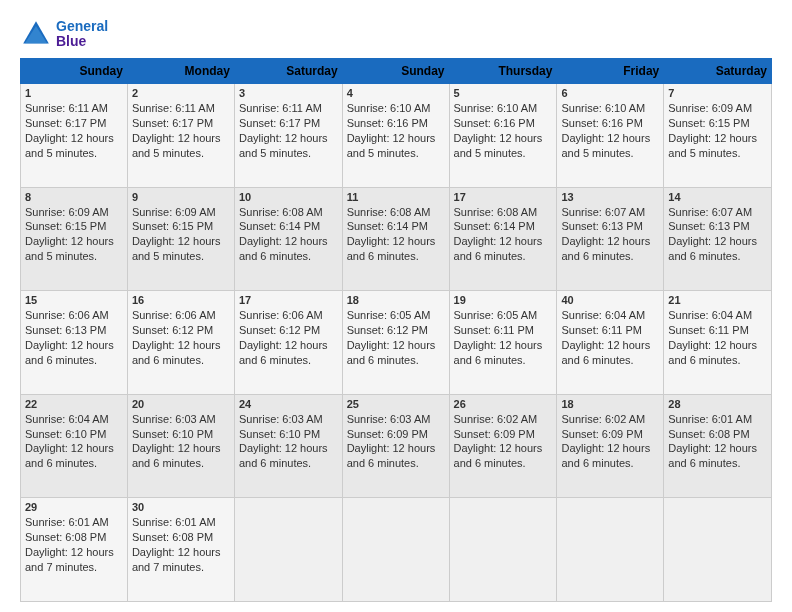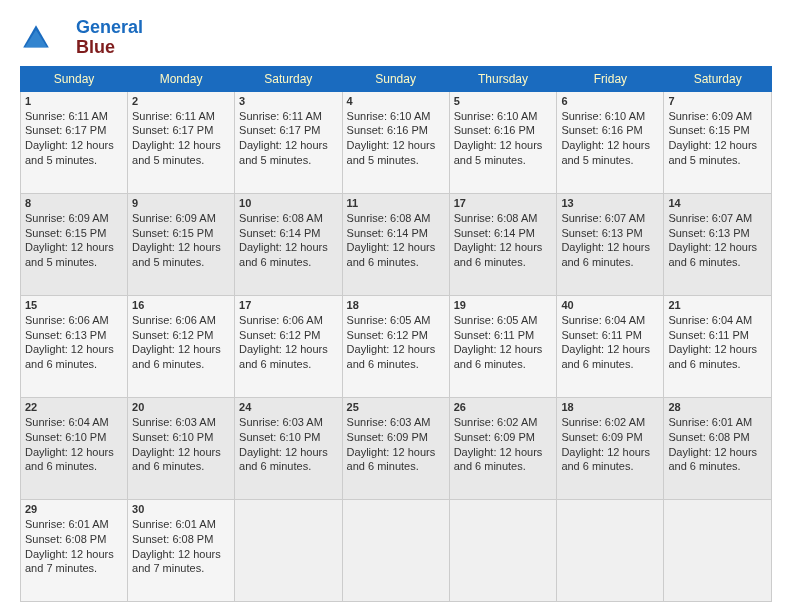--- a/index.html
+++ b/index.html
@@ -22,25 +22,24 @@
       justify-content: space-between;
       align-items: flex-start;
       margin-bottom: 8px;
     }
     .logo {
       display: flex;
       align-items: center;
       gap: 4px;
     }
     .logo-text {
-      font-size: 18px;
+      font-size: 14px;
       font-weight: bold;
       color: #333;
       line-height: 1.1;
-      margin-left: 20px;
     }
     .logo-text span {
       color: #1a6bbf;
     }
     .logo-icon {
       width: 32px;
       height: 32px;
     }
     .title-block {
       text-align: right;
@@ -54,25 +53,25 @@
       font-size: 14px;
       color: #555;
     }
     .calendar {
       width: 100%;
       border-collapse: collapse;
       flex: 1;
     }
     .calendar thead tr th {
       background-color: #1a6bbf;
-      color: #fef9c3;
+      color: #000000;
       font-size: 12px;
-      font-weight: normal;
+      font-weight: bold;
       padding: 5px 4px;
-      text-align: center;
+      text-align: right;
       border: 1px solid #1a6bbf;
     }
     .calendar tbody tr td {
       border: 1px solid #ccc;
       vertical-align: top;
       padding: 3px 4px;
       font-size: 9px;
       color: #333;
       width: 113px;
       height: 88px;
@@ -103,21 +102,21 @@
 
 <div class="page">
   <div class="header">
     <div class="logo">
       <svg class="logo-icon" viewBox="0 0 40 40">
         <polygon points="20,4 36,32 4,32" fill="#1a6bbf"></polygon>
         <polygon points="20,10 34,32 6,32" fill="#4a9de0" opacity="0.5"></polygon>
       </svg>
       <div class="logo-text">
         <div><span>General</span></div>
-        <div><span style="color:#7f1d1d">Blue</span></div>
+        <div><span style="color:#4c1d95">Blue</span></div>
       </div>
     </div>
     <div class="title-block">
       <div class="month-title"></div>
       <div class="subtitle"></div>
     </div>
   </div>
 
   <table class="calendar">
     <thead>

